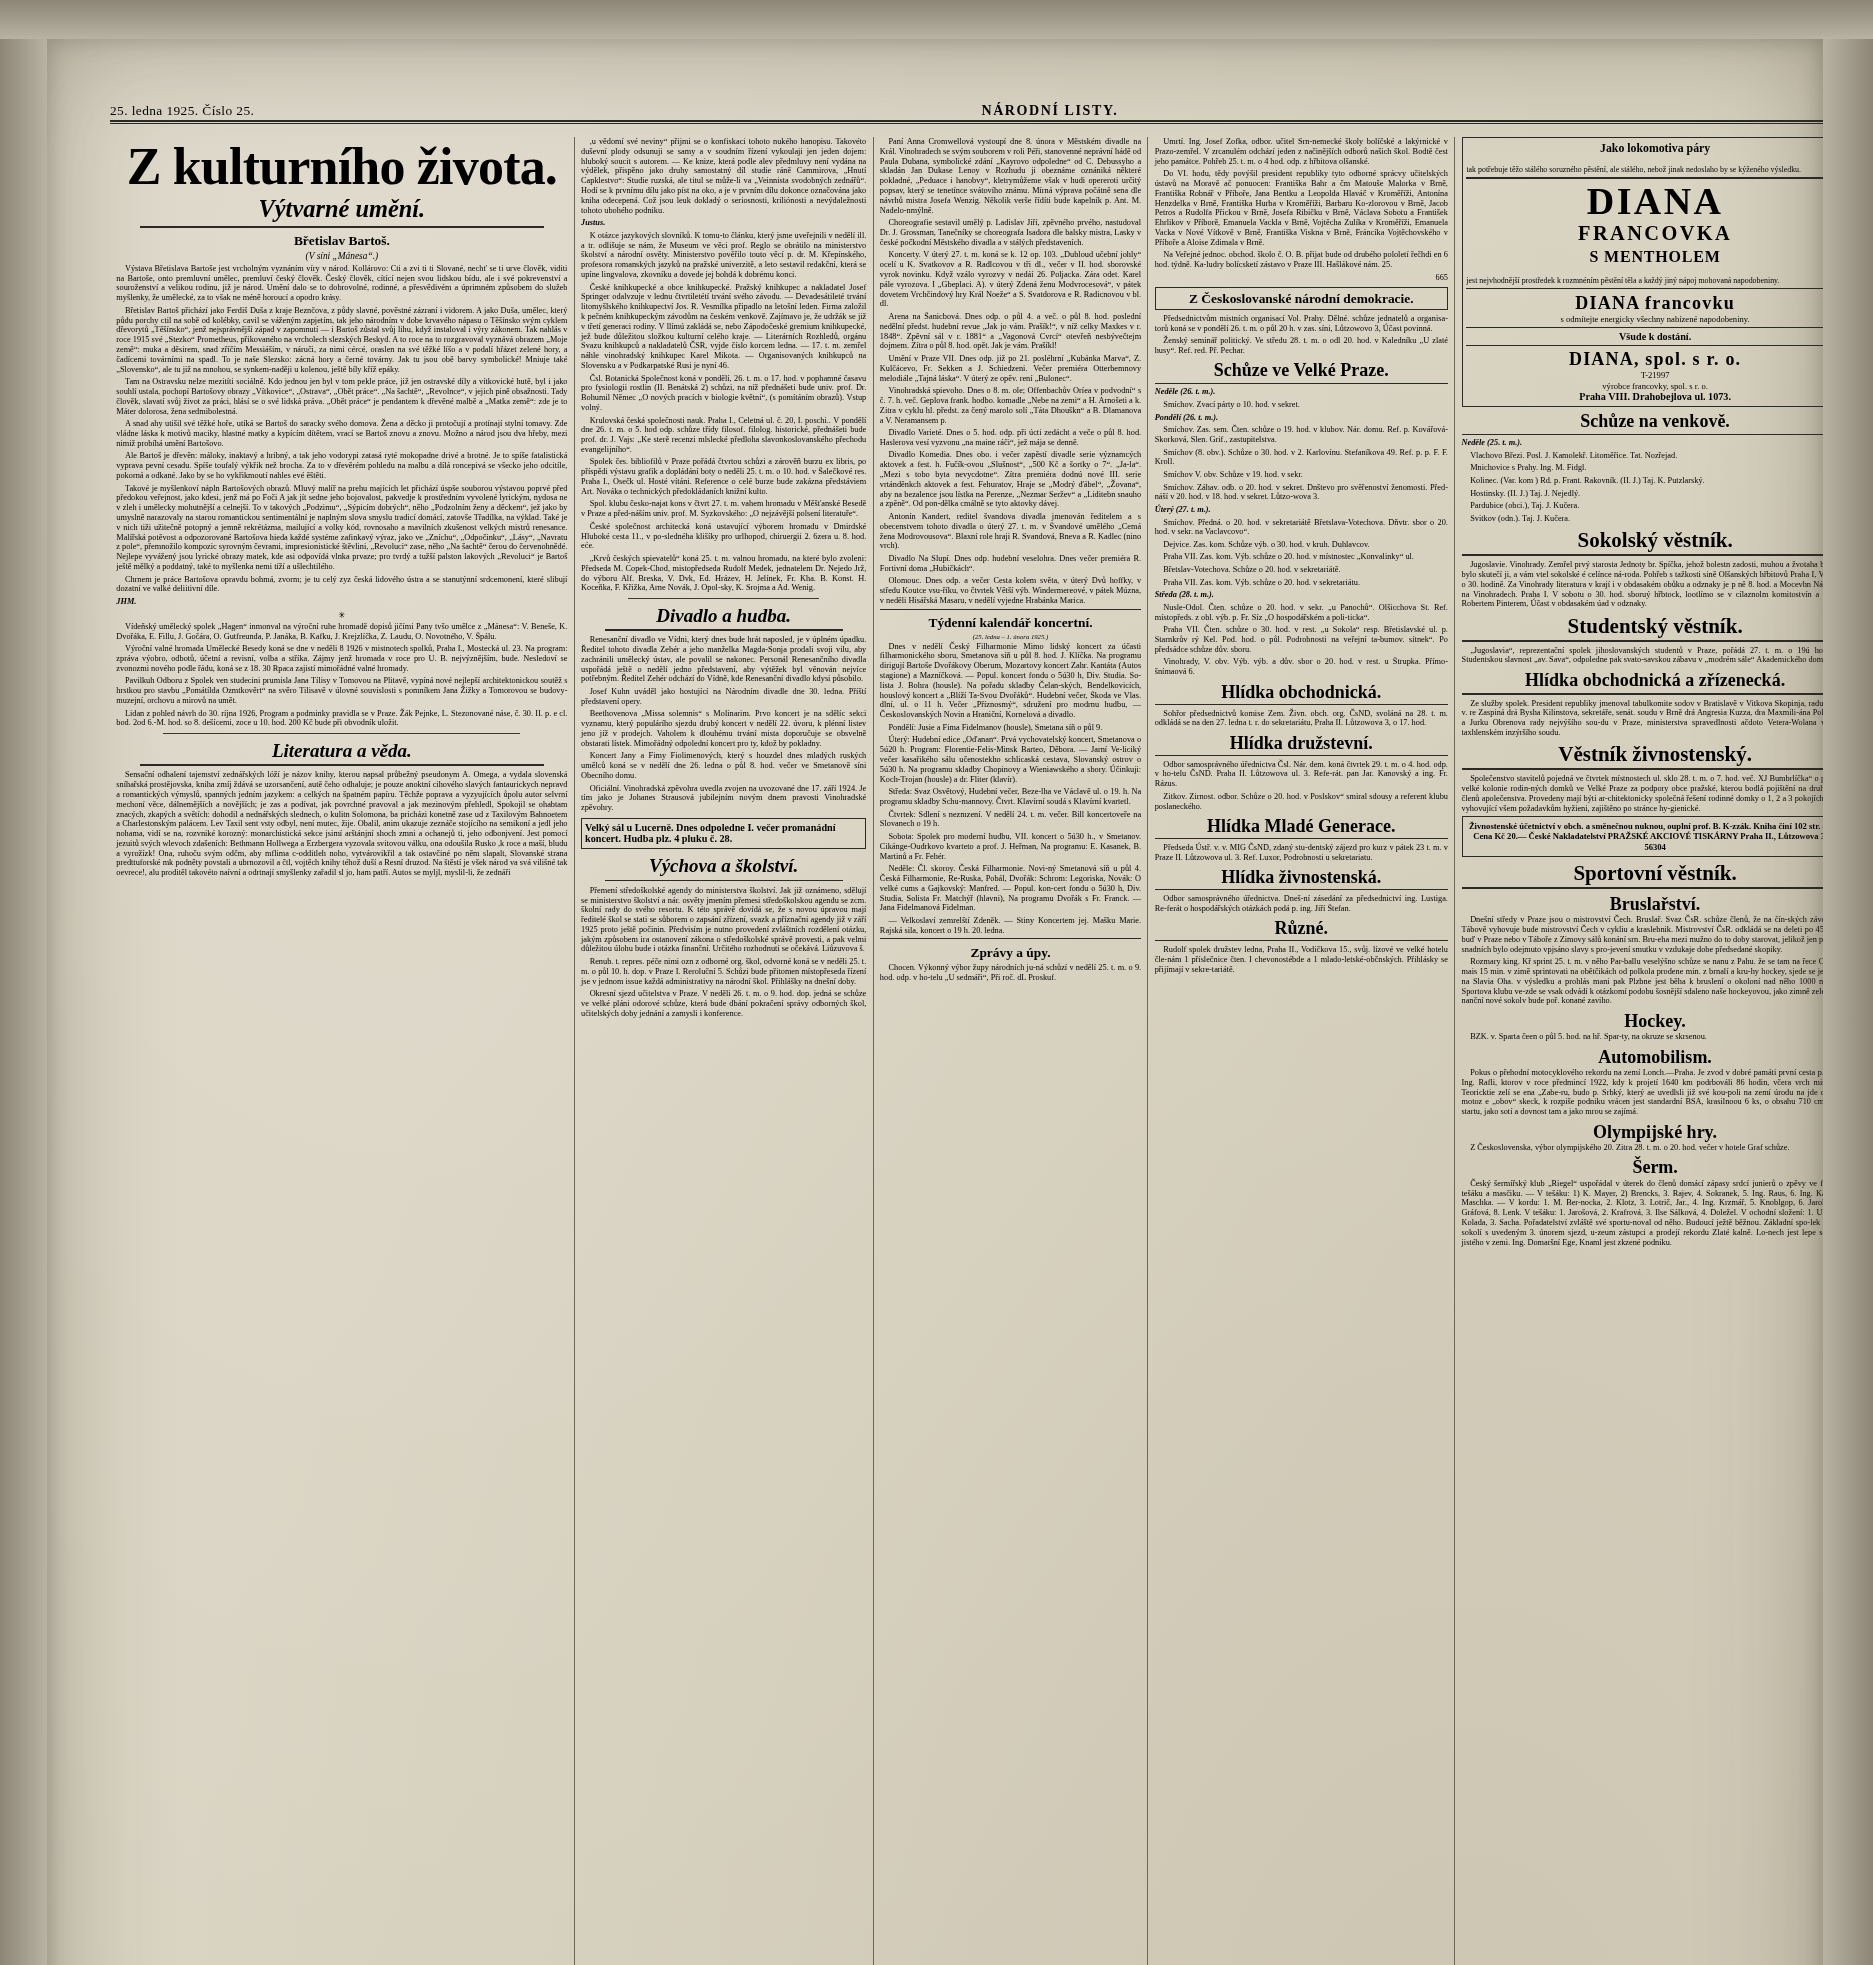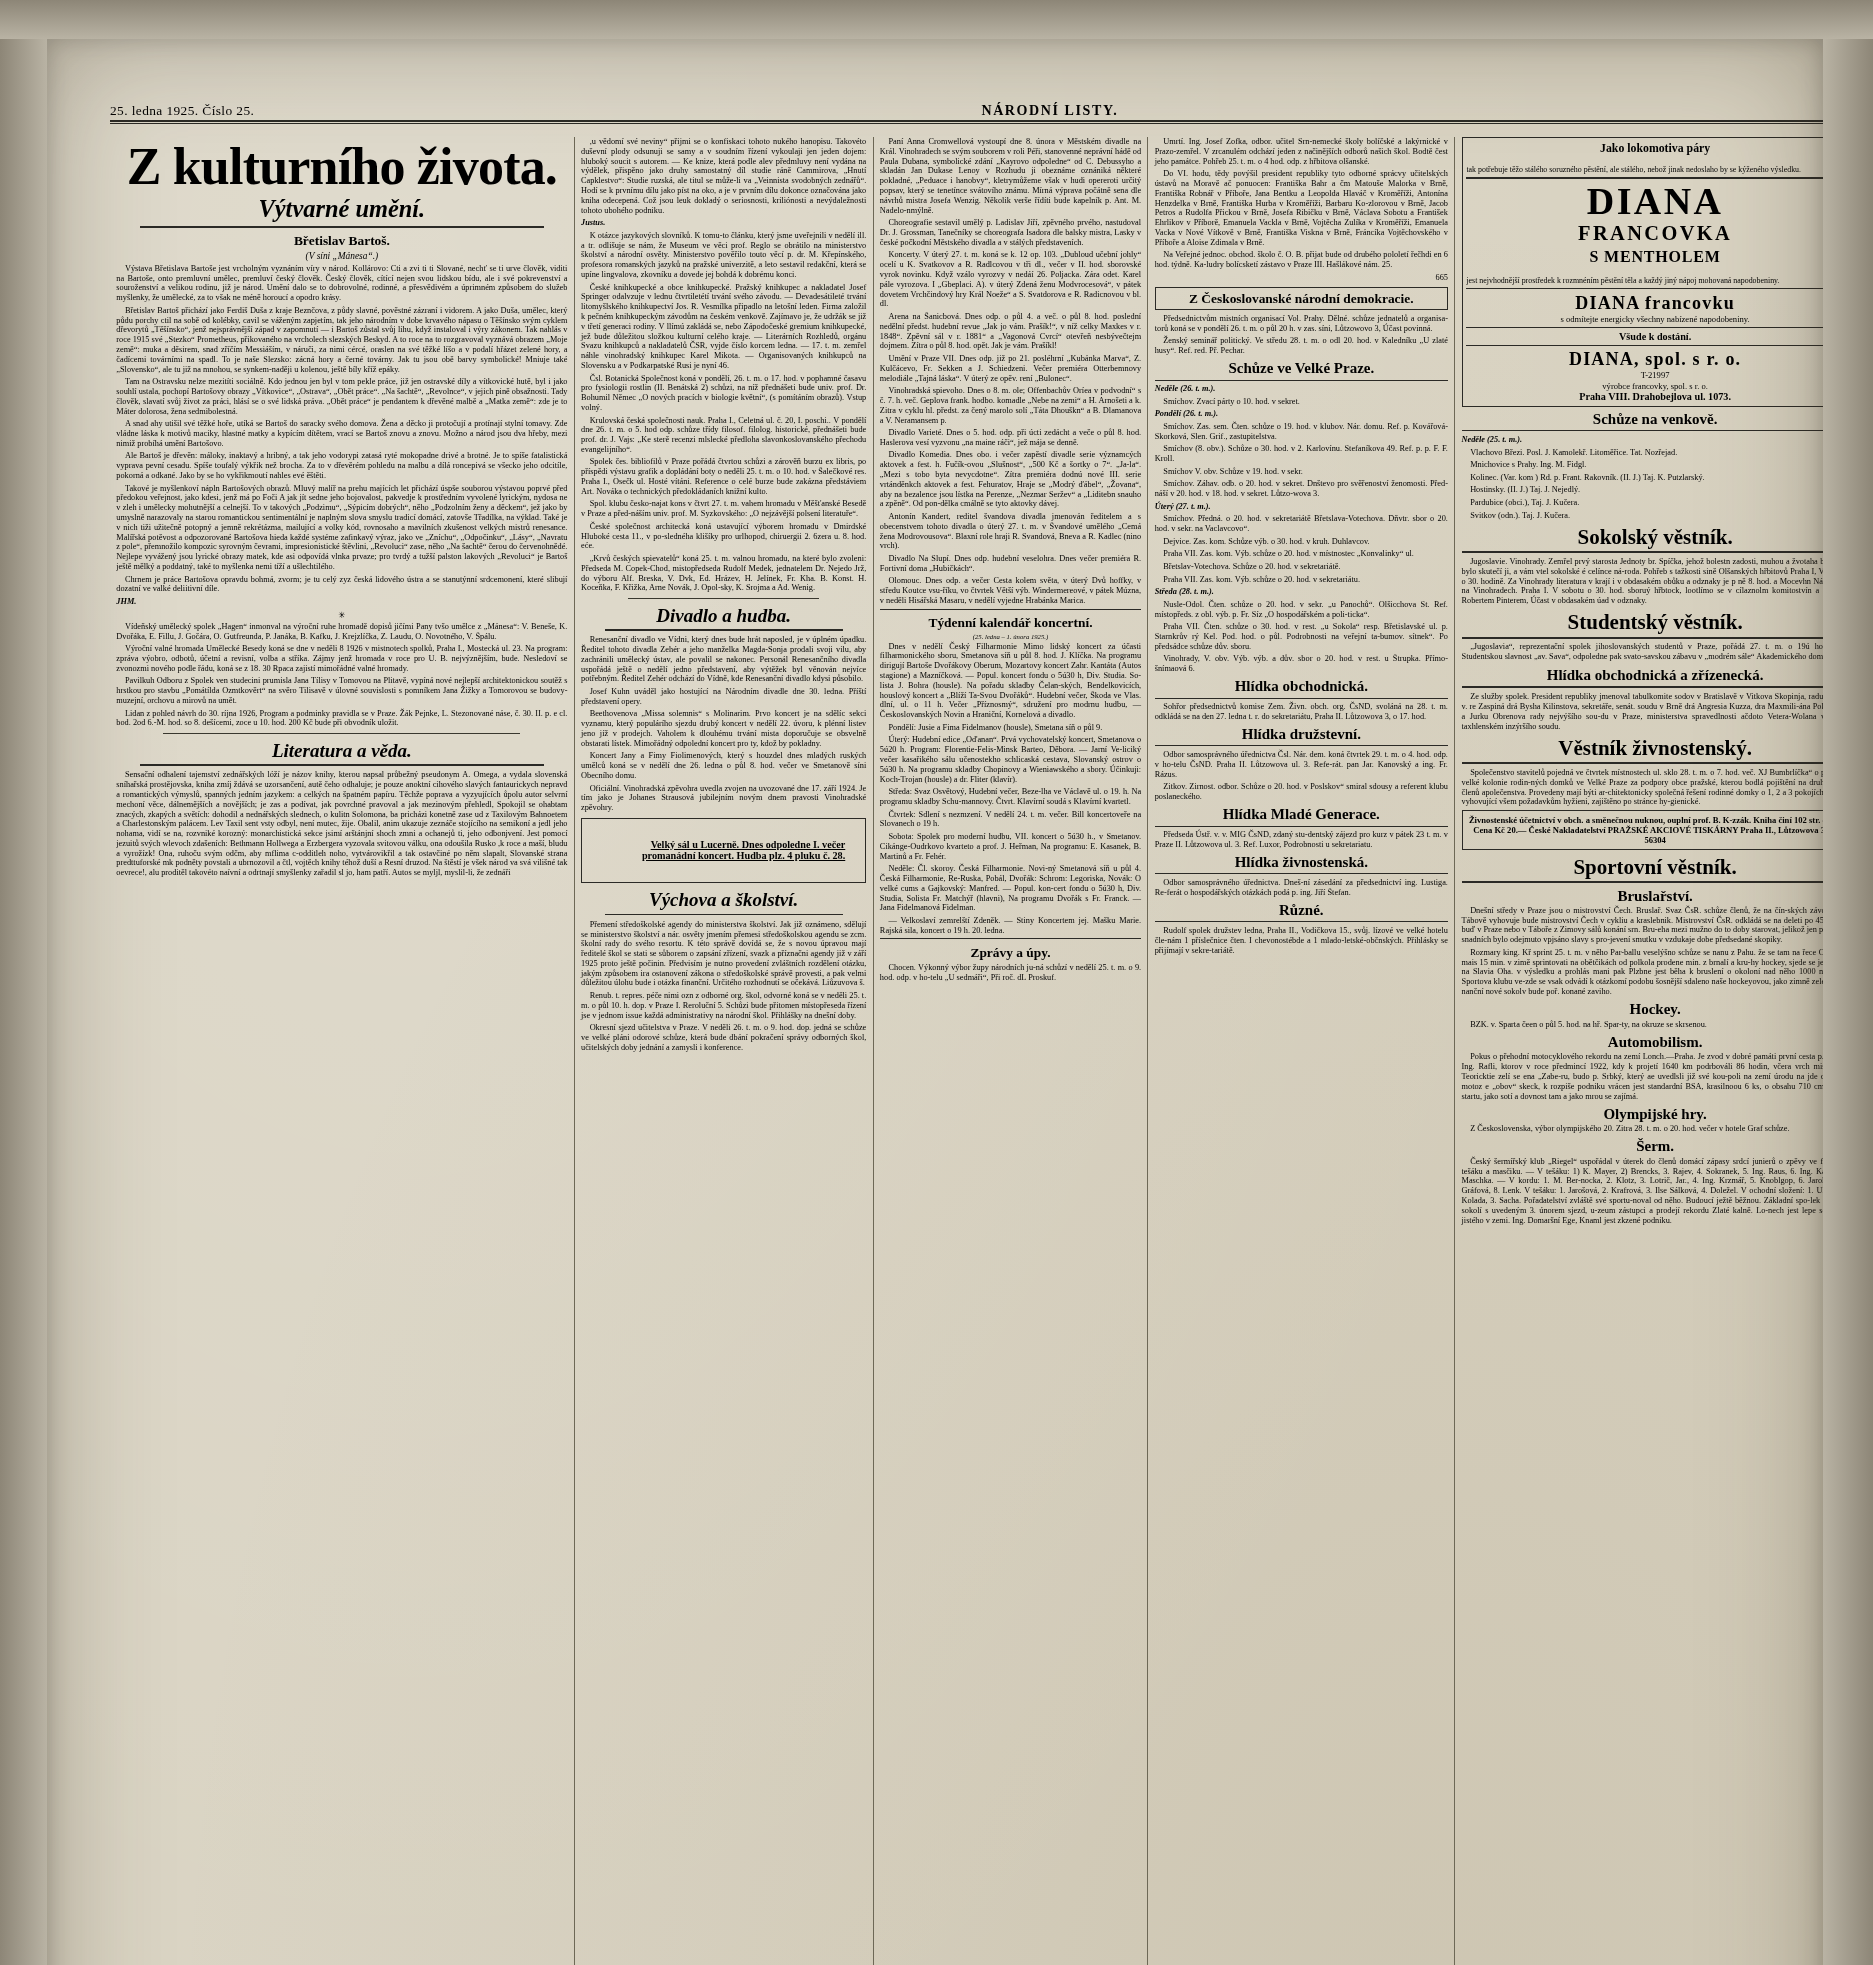--- a/index.html
+++ b/index.html
@@ -81,42 +81,42 @@
   .star{font-size:8.6px;text-align:center;margin:2.4px 0;}
 
   .boxhead{
     border:1.2px solid #2b2a26;padding:2.4px 3.1px;margin:4.7px 0 3.9px 0;text-align:center;
     font-weight:bold;font-size:13.4px;
   }
   .bighead{
     font-size:21px;font-weight:bold;text-align:center;margin:5.5px 0 1.6px 0;line-height:1.05;
   }
   .midhead{
-    font-size:15px;font-weight:bold;text-align:center;margin:5.5px 0 1.6px 0;line-height:1.05;
+    font-size:18px;font-weight:bold;text-align:center;margin:5.5px 0 1.6px 0;line-height:1.05;
   }
   .scripthead{
     font-size:19px;font-style:italic;font-weight:bold;text-align:center;margin:6.3px 0 2.4px 0;
   }
   .ad{
     border:1.6px solid #2b2a26;padding:3.9px;margin:0 0 5.5px 0;text-align:center;
   }
   .ad .t1{font-size:11.8px;font-weight:bold;line-height:1.1;}
   .ad .brand{font-size:38px;font-weight:bold;letter-spacing:2.4px;line-height:1.05;margin:2.4px 0 0.8px;}
   .ad .brand2{font-size:20.4px;font-weight:bold;letter-spacing:2.4px;margin-bottom:2.4px;}
   .ad .t2{font-size:16px;font-weight:bold;letter-spacing:0.8px;}
   .ad .t3{font-size:7.9px;line-height:9.4px;text-align:justify;margin-top:10px;}
   .ad .line{height:1.2px;background:#2b2a26;margin:3.1px 0;}
   .ad .t4{font-size:18px;font-weight:bold;letter-spacing:1.2px;}
   .ad .t5{font-size:8.6px;line-height:10.2px;}
   .ad .t6{font-size:10.2px;font-weight:bold;}
   .rulethin{height:0.8px;background:#2b2a26;margin:2.4px 0 3.9px;}
   .rulethick{height:2px;background:#2b2a26;margin:3.1px 0 3.9px;}
 
   .announce{
-    border:1.2px solid #2b2a26;padding:20px;text-align:right;margin:4.7px 0;text-decoration:underline;
+    border:1.2px solid #2b2a26;padding:3px;text-align:left;margin:4.7px 0;
   }
   .announce .a1{font-size:10.2px;font-weight:bold;line-height:1.15;}
 
   .vignette{
     position:absolute;inset:0;pointer-events:none;
     box-shadow:inset 0 0 118px rgba(60,50,30,.35);
   }
   .edge{
     position:absolute;left:0;top:0;width:47px;height:2666px;
     background:linear-gradient(90deg,#8d8677,#b9b3a4);

